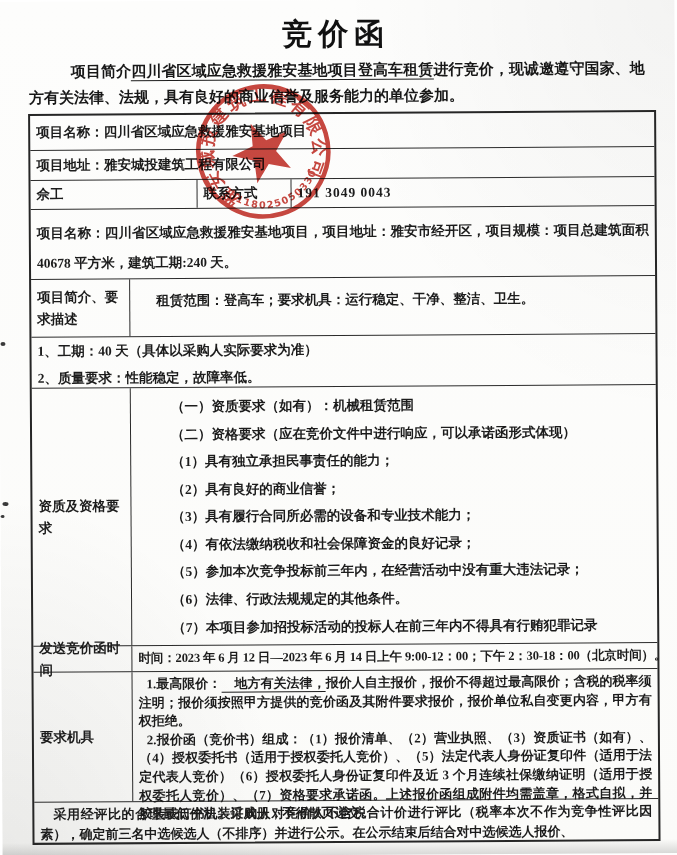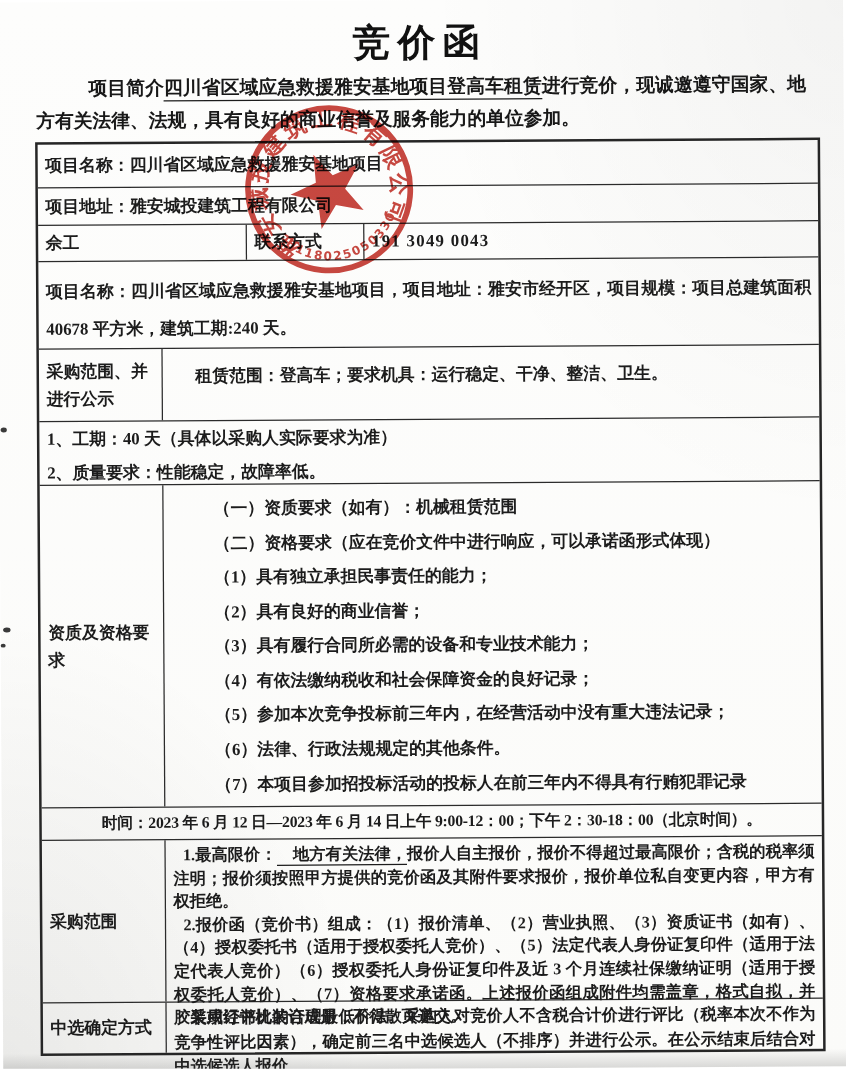--- a/index.html
+++ b/index.html
@@ -106,21 +106,21 @@
       <div class="cell row3-v2">191 3049 0043</div>
     </div>
 
     <div class="trow h70">
       <div class="cell val">
         <div class="overview-text">项目名称：四川省区域应急救援雅安基地项目，项目地址：雅安市经开区，项目规模：项目总建筑面积 40678 平方米，建筑工期:240 天。</div>
       </div>
     </div>
 
     <div class="trow h58">
-      <div class="cell lab">采购范围、并进行公示</div>
+      <div class="cell lab">项目简介、要求描述</div>
       <div class="cell val">
         <div class="scope-text">租赁范围：登高车；要求机具：运行稳定、干净、整洁、卫生。</div>
       </div>
     </div>
 
     <div class="trow h51">
       <div class="cell val vcenter">
         <div class="sched-text">1、工期：40 天（具体以采购人实际要求为准）</div>
         <div class="sched-text">2、质量要求：性能稳定，故障率低。</div>
       </div>
@@ -135,35 +135,35 @@
         <div class="qual-line">（2）具有良好的商业信誉；</div>
         <div class="qual-line">（3）具有履行合同所必需的设备和专业技术能力；</div>
         <div class="qual-line">（4）有依法缴纳税收和社会保障资金的良好记录；</div>
         <div class="qual-line">（5）参加本次竞争投标前三年内，在经营活动中没有重大违法记录；</div>
         <div class="qual-line">（6）法律、行政法规规定的其他条件。</div>
         <div class="qual-line">（7）本项目参加招投标活动的投标人在前三年内不得具有行贿犯罪记录</div>
       </div>
     </div>
 
     <div class="trow h26">
+      <div class="cell lab">发送竞价函时间</div>
       <div class="cell val vcenter">
         <div class="time-text">时间：2023 年 6 月 12 日—2023 年 6 月 14 日上午 9:00-12：00；下午 2：30-18：00（北京时间）。</div>
       </div>
     </div>
 
     <div class="trow h130">
-      <div class="cell lab">采购范围</div>
+      <div class="cell lab">要求机具</div>
       <div class="cell val quote-cell">
         <p><span>1.最高限价：</span><span class="u">　地方有关法律，</span><span>报价人自主报价，报价不得超过最高限价；含税的税率须注明；报价须按照甲方提供的竞价函及其附件要求报价，报价单位私自变更内容，甲方有权拒绝。</span></p>
         <p>2.报价函（竞价书）组成：（1）报价清单、（2）营业执照、（3）资质证书（如有）、（4）授权委托书（适用于授权委托人竞价）、（5）法定代表人身份证复印件（适用于法定代表人竞价）（6）授权委托人身份证复印件及近 3 个月连续社保缴纳证明（适用于授权委托人竞价）、（7）资格要求承诺函。上述报价函组成附件均需盖章，格式自拟，并胶装或订书机装订成册，不得散页递交。</p>
       </div>
     </div>
 
     <div class="trow h41">
-      <div class="cell lab">中选确定方式</div>
       <div class="cell val">
         <div class="sel-text">采用经评比的合理最低价法。采购人对竞价人不含税合计价进行评比（税率本次不作为竞争性评比因素），确定前三名中选候选人（不排序）并进行公示。在公示结束后结合对中选候选人报价、</div>
       </div>
     </div>
 
   </div>
 
   <svg class="seal" viewBox="0 0 140 140">
     <circle cx="70" cy="70" r="64" fill="none" stroke="#c43a32" stroke-width="4.5"></circle>
     <polygon fill="#c43a32" points="65.7,40.3 75.8,60.1 97.9,57.4 82.2,73.2 91.5,93.3 71.7,83.3 55.5,98.4 58.9,76.4 39.5,65.6 61.4,62.1"></polygon>

